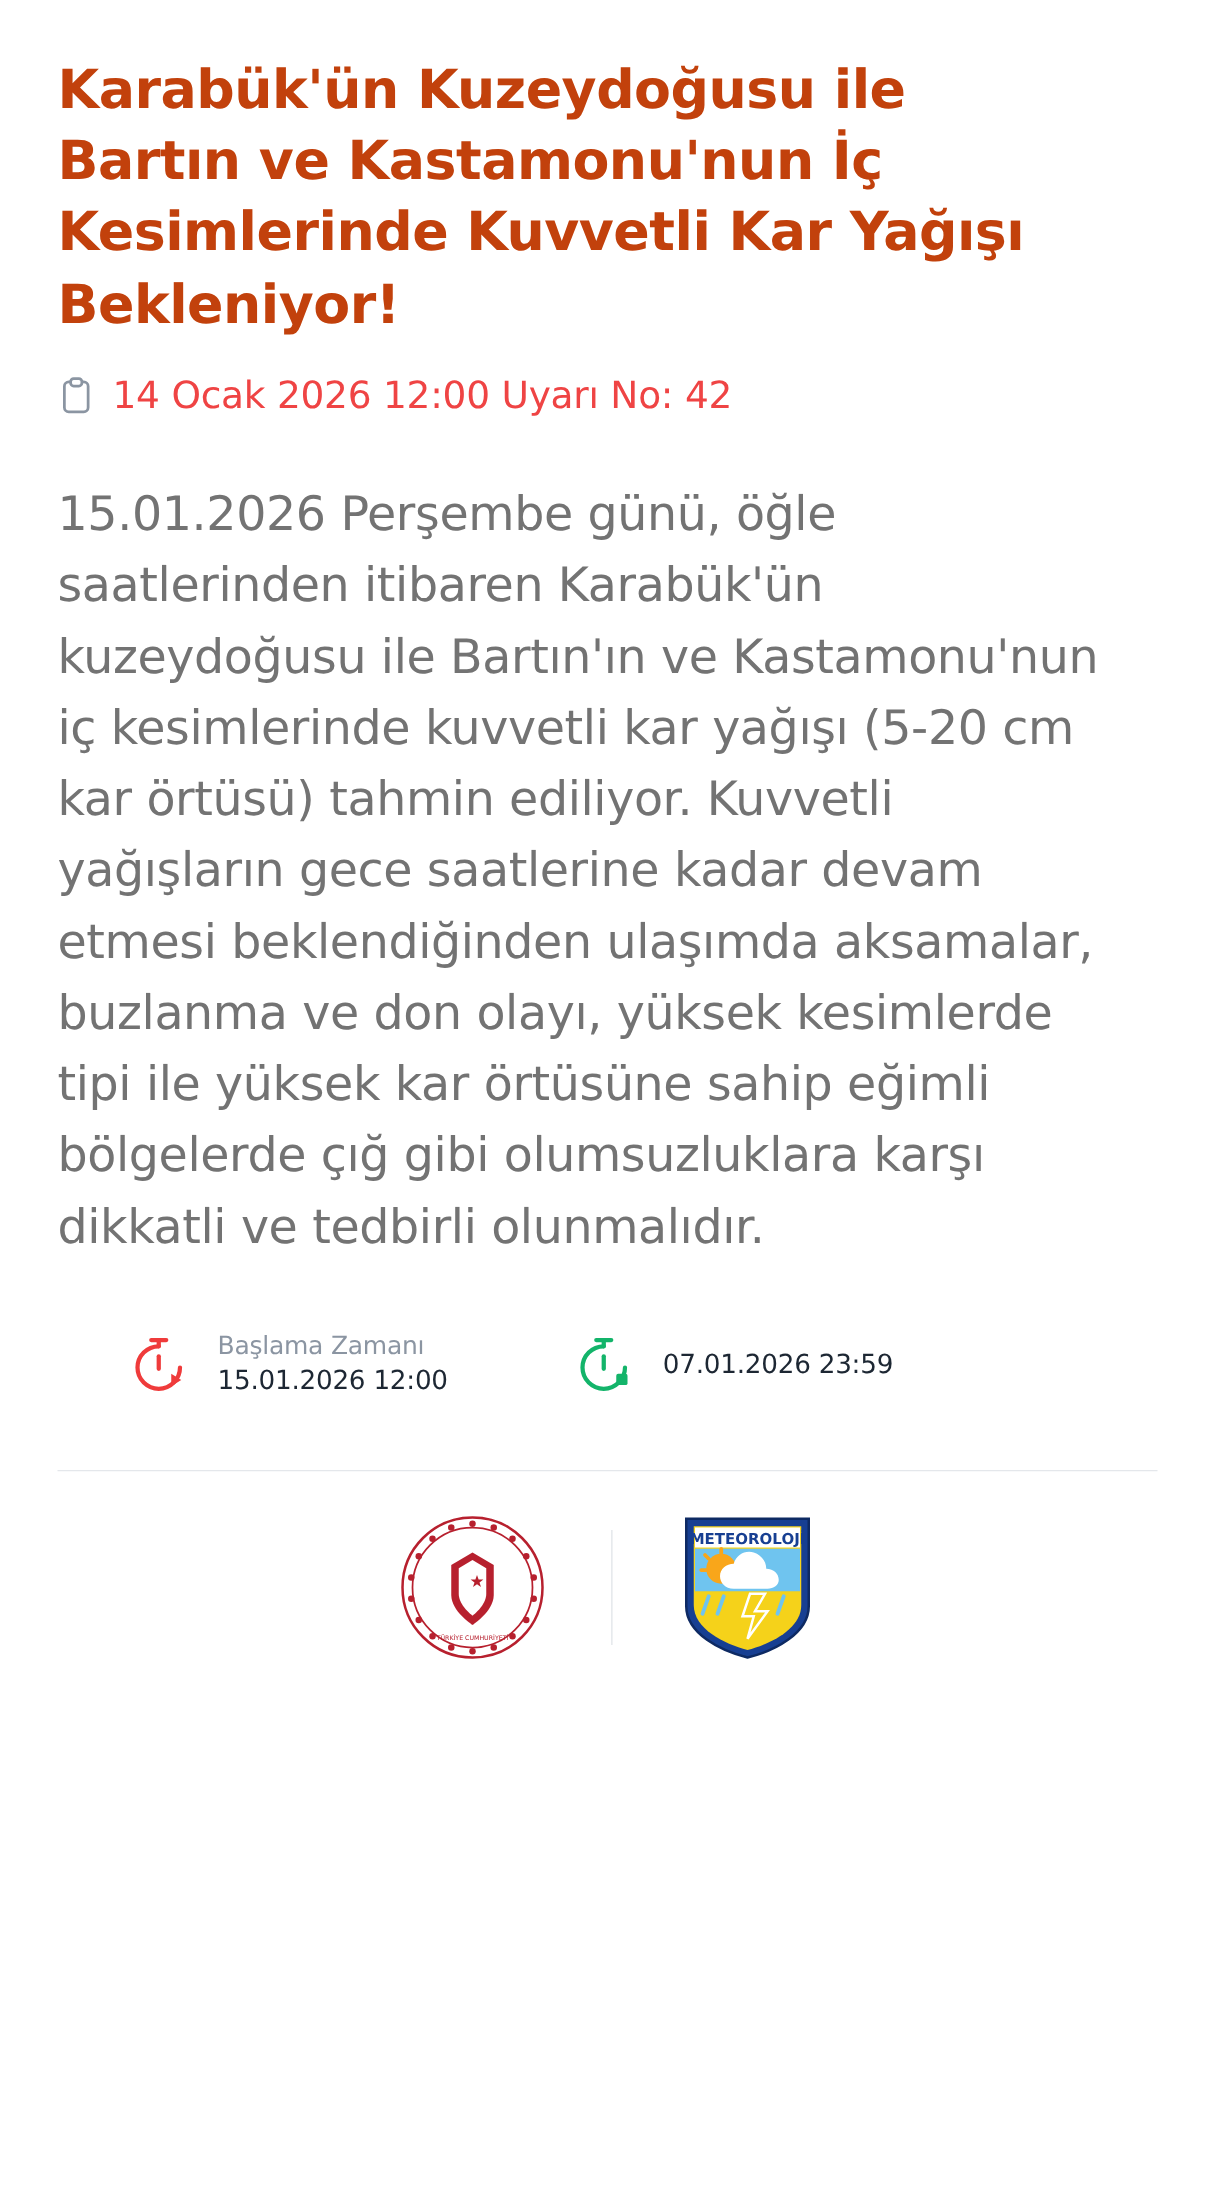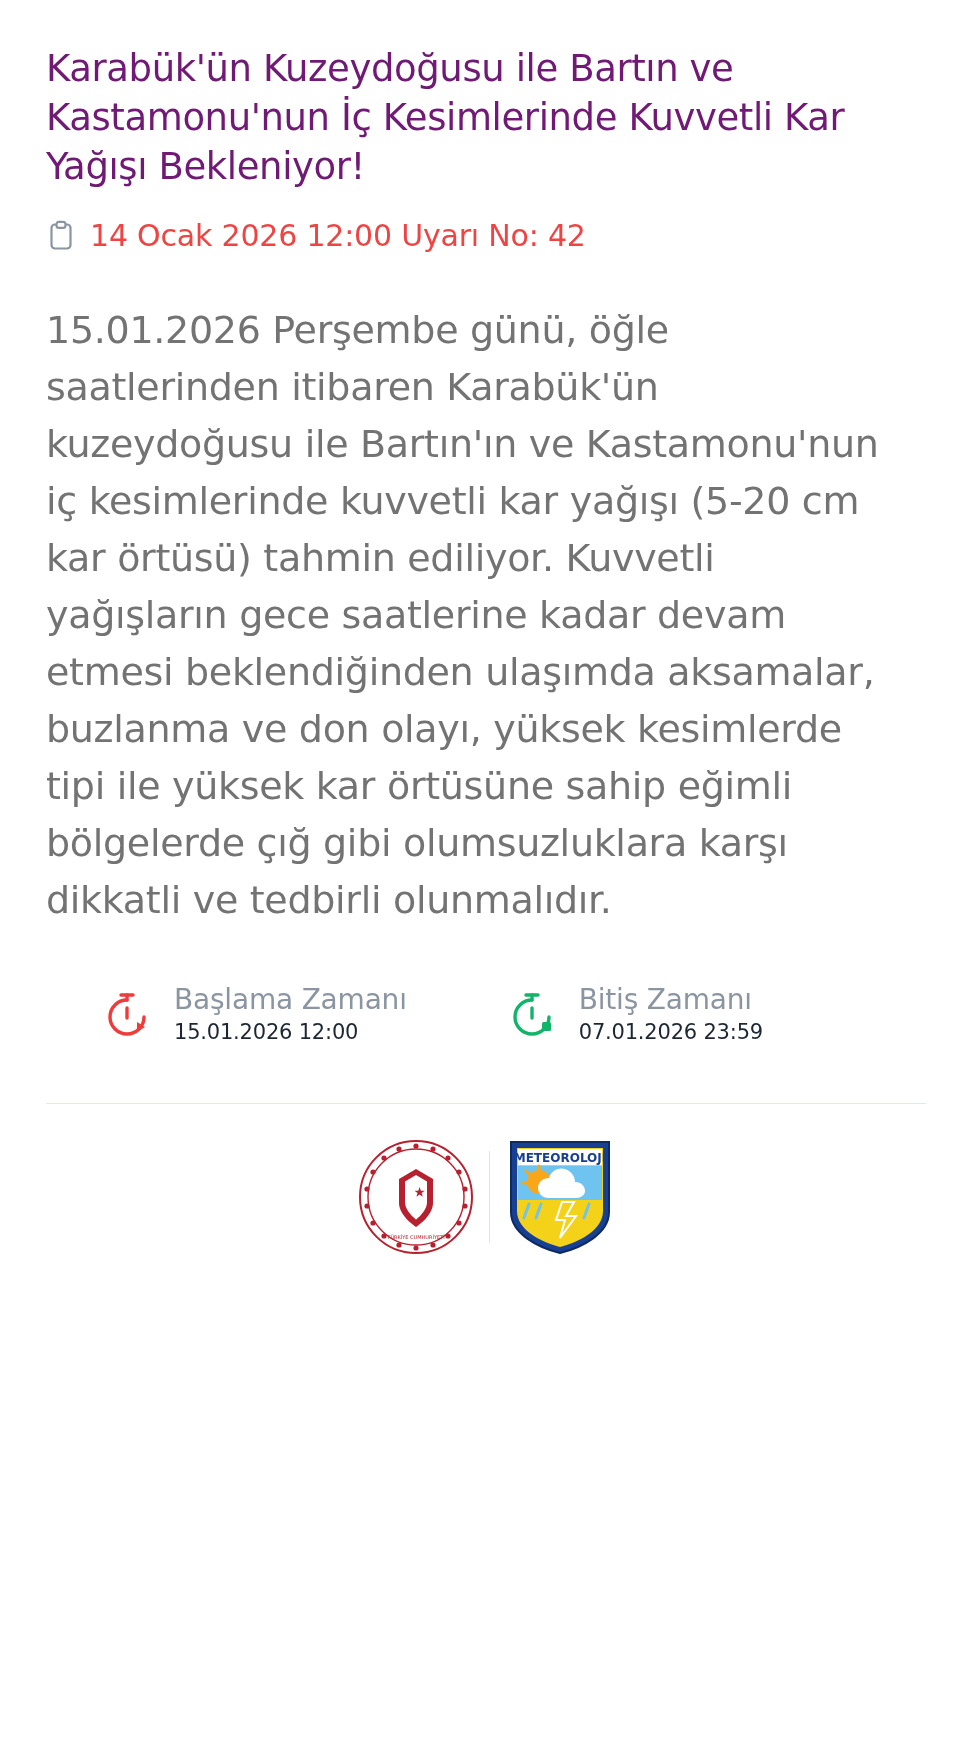--- a/index.html
+++ b/index.html
@@ -15,25 +15,25 @@
     color: #1b2430;
     overflow: hidden;
   }
   .page {
     width: 972px;
     height: 1754px;
     padding: 44px 46px 0 46px;
     position: relative;
   }
   .alert-title {
-    font-size: 37px;
+    font-size: 43px;
     line-height: 1.33;
-    font-weight: 400;
+    font-weight: 700;
     letter-spacing: -0.4px;
-    color: #701a75;
+    color: #c2410c;
     margin: 0 0 26px 0;
     max-width: 830px;
   }
   .meta-row {
     display: flex;
     align-items: center;
     gap: 14px;
     margin-bottom: 48px;
   }
   .meta-icon {
@@ -76,41 +76,41 @@
     display: inline-flex;
     align-items: center;
     justify-content: center;
   }
   .time-texts {
     display: flex;
     flex-direction: column;
     justify-content: center;
   }
   .time-label {
-    font-size: 28px;
+    font-size: 20px;
     color: #8b95a2;
     line-height: 1.35;
     letter-spacing: -0.2px;
   }
   .time-value {
     font-size: 21px;
     color: #1d2733;
     line-height: 1.35;
     letter-spacing: -0.2px;
   }
   .divider {
     height: 1px;
     background: #e4e7eb;
     margin: 0 0 34px 0;
   }
   .logos {
     display: flex;
     align-items: center;
     justify-content: center;
-    gap: 14px;
+    gap: 52px;
   }
   .logo-sep {
     width: 1px;
     height: 92px;
     background: #dfe3e8;
   }
   .logo-box {
     width: 118px;
     height: 118px;
     display: flex;
@@ -161,21 +161,20 @@
       <span class="time-icon">
         <svg width="56" height="56" viewBox="0 0 56 56" fill="none" xmlns="http://www.w3.org/2000/svg">
           <path d="M28 14 A17 17 0 1 0 45 31" stroke="#13b46a" stroke-width="3.4" stroke-linecap="round"></path>
           <line x1="28" y1="22" x2="28" y2="32" stroke="#13b46a" stroke-width="3.4" stroke-linecap="round"></line>
           <line x1="22" y1="9" x2="34" y2="9" stroke="#13b46a" stroke-width="3.4" stroke-linecap="round"></line>
           <line x1="28" y1="9" x2="28" y2="14" stroke="#13b46a" stroke-width="3.4" stroke-linecap="round"></line>
           <rect x="38" y="36" width="9" height="9" rx="1.5" fill="#13b46a"></rect>
         </svg>
       </span>
       <span class="time-texts">
-        <span class="time-label">Bitiş Zamanı</span>
         <span class="time-value">07.01.2026 23:59</span>
       </span>
     </div>
 
   </div>
 
   <div class="divider"></div>
 
   <div class="logos">
 

